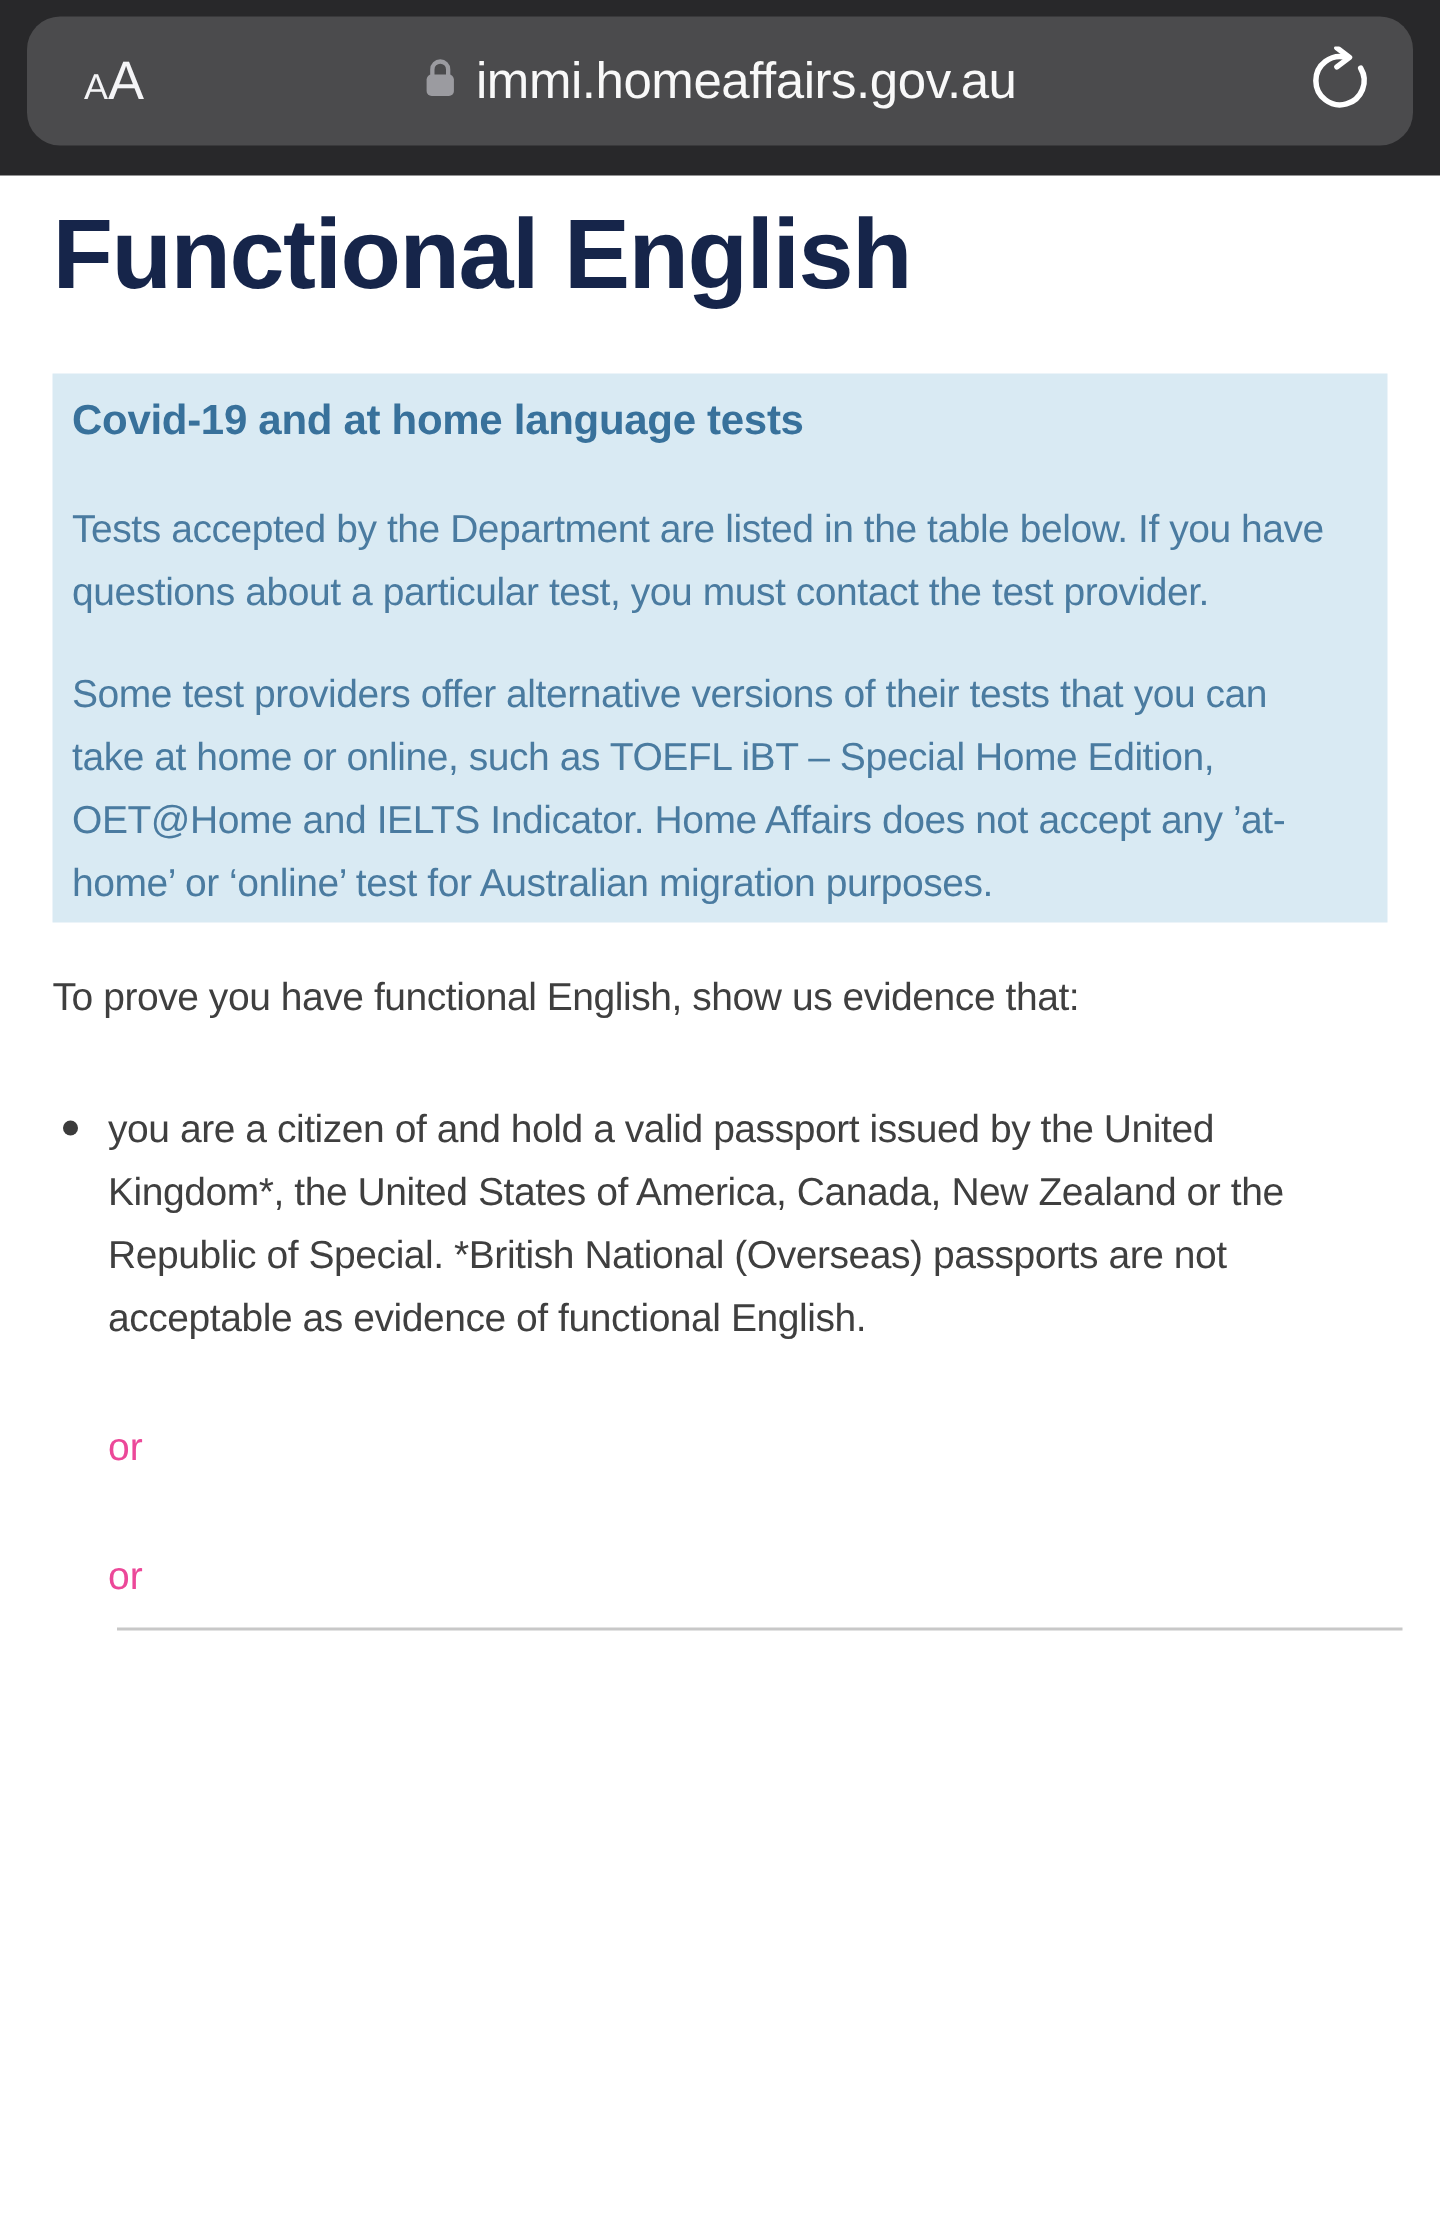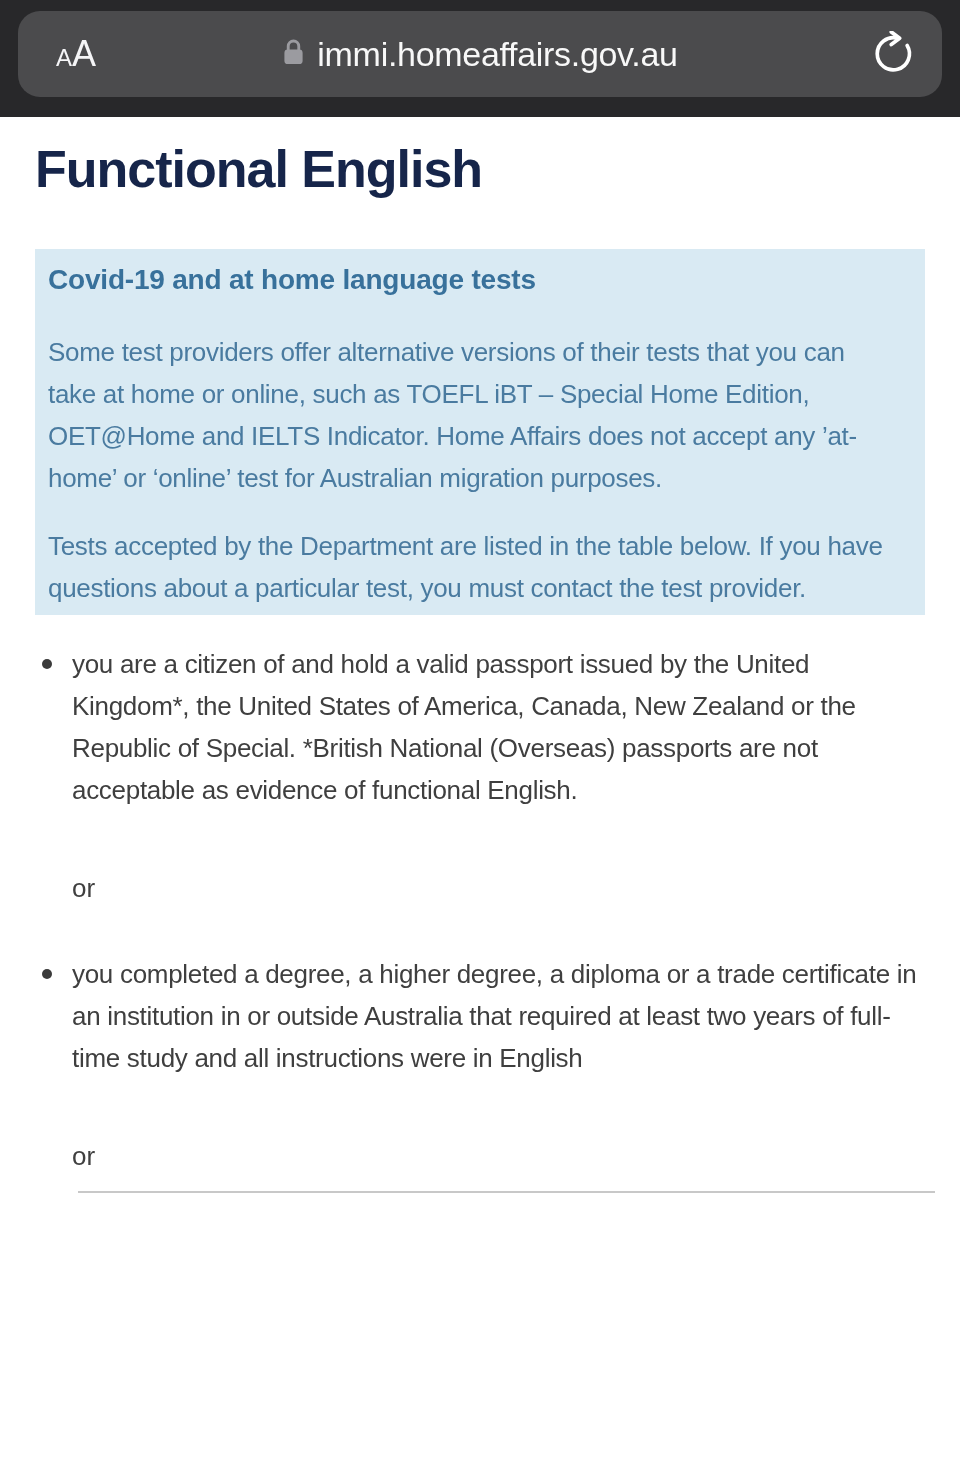--- a/index.html
+++ b/index.html
@@ -53,21 +53,21 @@
     width: 46px; height: 46px;
   }
 
   
   .content {
     padding: 14px 35px 0 35px;
     color: #3f3f3f;
   }
   h1.page-title {
     margin: 0 0 42px 0;
-    font-size: 52px;
+    font-size: 66px;
     line-height: 76px;
     font-weight: 700;
     letter-spacing: -1px;
     color: #16254a;
   }
   .notice {
     background: #d9eaf3;
     padding: 14px 27px 6px 13px;
     margin: 0 0 28px 0;
   }
@@ -106,24 +106,24 @@
   }
   .li + .li, .or + .li { margin-top: 44px; }
   .dot {
     position: absolute;
     left: 7px; top: 16px;
     width: 10px; height: 10px;
     border-radius: 50%;
     background: #3b3b3b;
   }
   .or {
-    margin: 56px 0 0 37px;
+    margin: 44px 0 0 37px;
     font-size: 26px;
     line-height: 42px;
-    color: #404040;
+    color: #ec4899;
   }
   .partial-table-line {
     margin: 14px 0 0 43px;
     width: 857px;
     height: 2px;
     background: #c8c8c8;
   }
 </style>
 </head>
 <body>
@@ -146,34 +146,31 @@
       <polyline points="18.5,0.8 25.8,6.3 18.5,11.8" fill="none" stroke="#ffffff" stroke-width="3.2" stroke-linecap="round" stroke-linejoin="round"></polyline>
     </svg>
   </div>
 </div>
 
 <div class="content">
   <h1 class="page-title">Functional English</h1>
 
   <div class="notice">
     <h2>Covid-19 and at home language tests</h2>
+    <p>Tests accepted by the Department are listed in the table below. If you have questions about a particular test, you must contact the test provider.</p>
     <p>Some test providers offer alternative versions of their tests that you can take at home or online, such as TOEFL iBT – Special Home Edition, OET@Home and IELTS Indicator. Home Affairs does not accept any ’at-home’ or ‘online’ test for Australian migration purposes.</p>
-    <p>Tests accepted by the Department are listed in the table below. If you have questions about a particular test, you must contact the test provider.</p>
   </div>
 
+  <p class="intro">To prove you have functional English, show us evidence that:</p>
 
   <div class="bullet-list">
     <div class="li">
       <span class="dot"></span>
       <span>you are a citizen of and hold a valid passport issued by the United Kingdom*, the United States of America, Canada, New Zealand or the Republic of Special. *British National (Overseas) passports are not acceptable as evidence of functional English.</span>
     </div>
     <div class="or">or</div>
 
-    <div class="li">
-      <span class="dot"></span>
-      <span>you completed a degree, a higher degree, a diploma or a trade certificate in an institution in or outside Australia that required at least two years of full-time study and all instructions were in English</span>
-    </div>
     <div class="or">or</div>
 
 
     <div class="partial-table-line"></div>
   </div>
 </div>
 
 </body></html>

